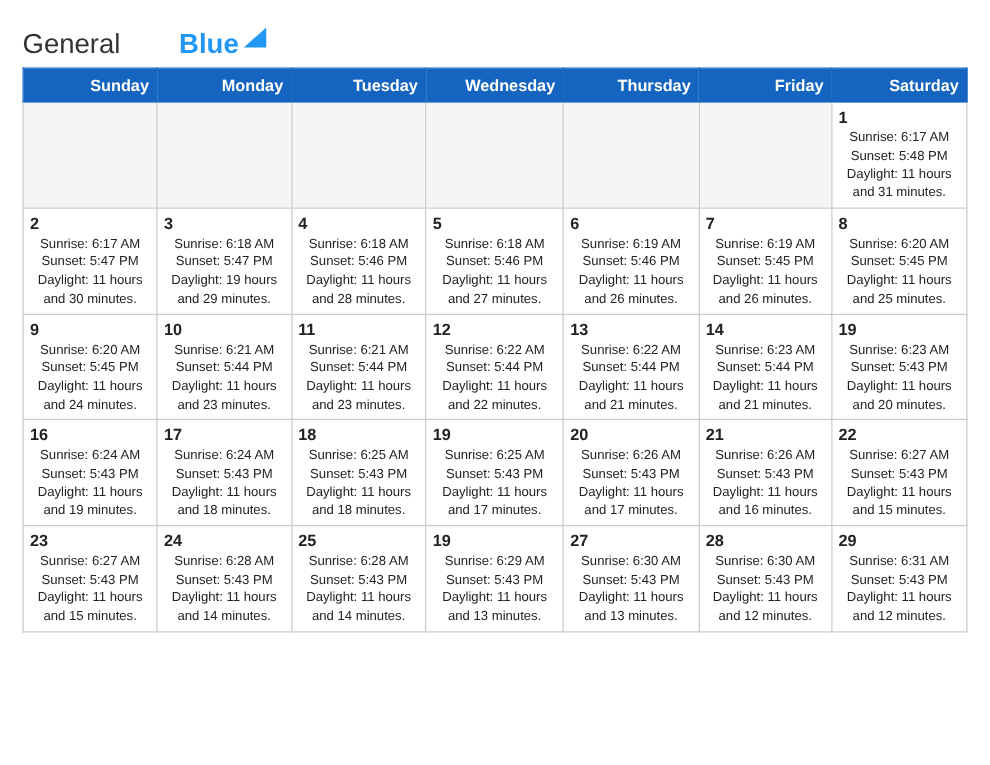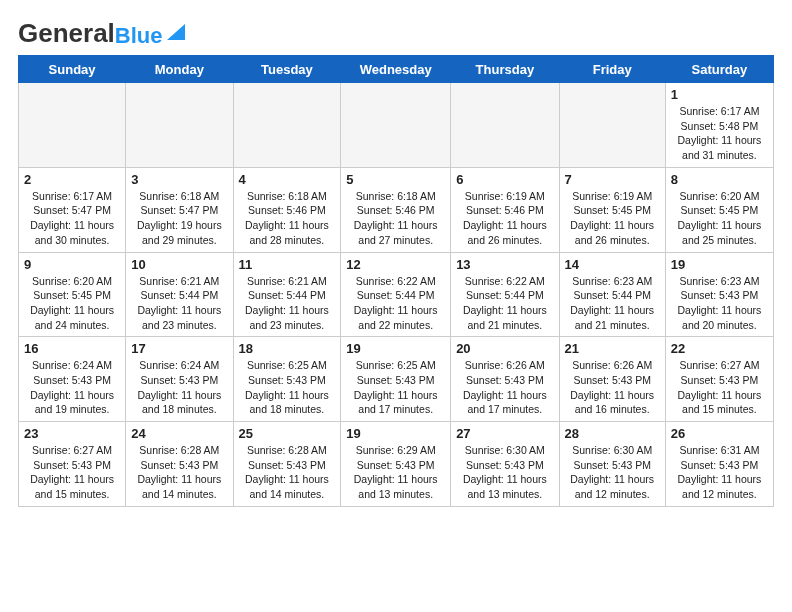--- a/index.html
+++ b/index.html
@@ -41,21 +41,21 @@
     }
     .calendar {
       width: 100%;
       border-collapse: collapse;
       margin-top: 6px;
       font-size: 11px;
     }
     .calendar thead th {
       background: #1565C0;
       color: #fff;
-      text-align: center;
+      text-align: right;
       padding: 6px 6px 5px 6px;
       font-size: 13px;
       font-weight: bold;
       border: 1px solid #1565C0;
     }
     .calendar tbody td {
       border: 1px solid #ccc;
       vertical-align: top;
       padding: 4px 5px 4px 5px;
       width: 113px;
@@ -83,22 +83,22 @@
       height: 60px;
     }
   </style>
 </head>
 <body>
 
 <div class="page">
   <div class="header-row">
     <div class="logo">
       <div style="display:flex;align-items:flex-end;">
-        <span style="font-size:26px;font-weight:bold;color:#333;">General</span>
-        <span style="font-size:22px;font-weight:bold;color:#2196F3;">Blue</span>
+        <span style="font-size:22px;font-weight:normal;color:#333;">General</span>
+        <span style="font-size:22px;font-weight:bold;color:#2196F3;padding-left:47px;">Blue</span>
 
         <span style="margin-left:2px;margin-bottom:3px;">
           <svg width="22" height="22" viewBox="0 0 22 22">
             <polygon points="2,20 20,20 20,4" fill="#2196F3"></polygon>
           </svg>
         </span>
       </div>
     </div>
     <div class="title-block">
       <div class="month-title"></div>
@@ -240,19 +240,19 @@
           </td>
           <td>
             <span class="day-number">27</span>
             <div class="day-info"><span>Sunrise: 6:30 AM</span><br><span>Sunset: 5:43 PM</span><br><span>Daylight: 11 hours and 13 minutes.</span></div>
           </td>
           <td>
             <span class="day-number">28</span>
             <div class="day-info"><span>Sunrise: 6:30 AM</span><br><span>Sunset: 5:43 PM</span><br><span>Daylight: 11 hours and 12 minutes.</span></div>
           </td>
           <td>
-            <span class="day-number">26</span>
+            <span class="day-number">29</span>
             <div class="day-info"><span>Sunrise: 6:31 AM</span><br><span>Sunset: 5:43 PM</span><br><span>Daylight: 11 hours and 12 minutes.</span></div>
           </td>
         </tr>
       </tbody>
   </table>
 </div>
 
 </body></html>

